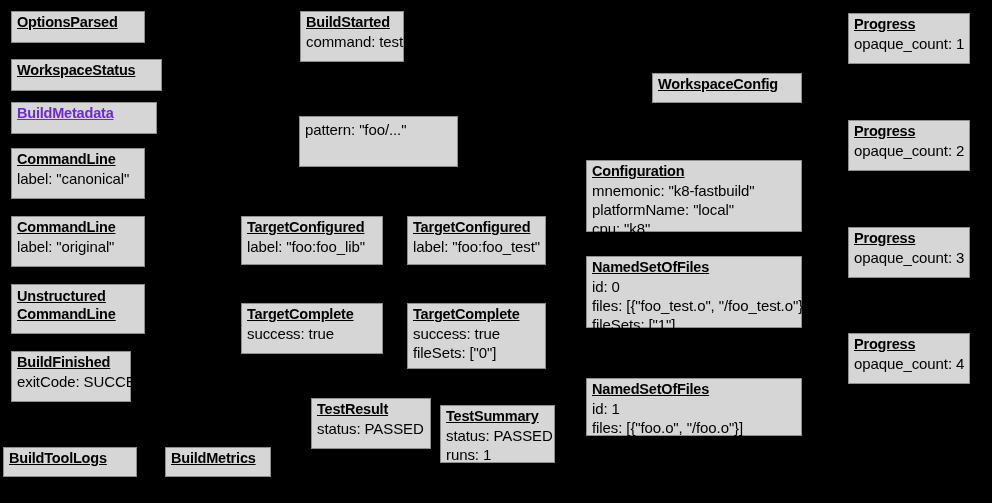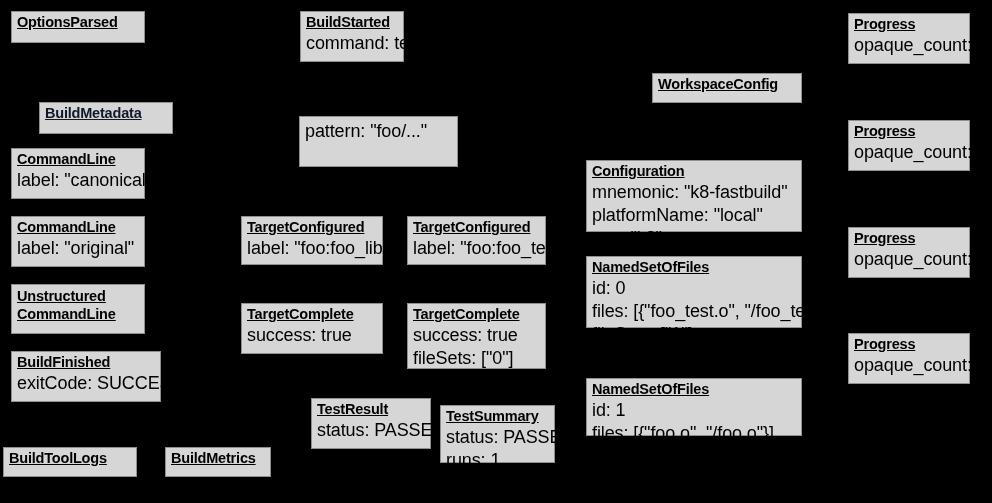--- a/index.html
+++ b/index.html
@@ -35,58 +35,61 @@
     white-space: nowrap;
     letter-spacing: -0.2px;
     margin-bottom: 2px;
   }
   .node-title.two-line {
     white-space: normal;
     line-height: 1.22;
   }
   .node-field {
     display: block;
-    font-size: 18px;
+    font-size: 15px;
     font-weight: normal;
     text-decoration: none;
     white-space: nowrap;
     line-height: 1.28;
     letter-spacing: -0.1px;
   }
   .node-title.two-line .tl {
     display: block;
     text-decoration: underline;
     text-underline-offset: 1px;
   }
 </style>
 </head>
 <body>
 
 <div id="canvas" style="background: rgb(0, 0, 0);">
     <div class="node" style="left: 11px; top: 11px; width: 134px; height: 32px; background: rgb(214, 214, 214); border-color: rgb(143, 143, 143); color: rgb(0, 0, 0);">
       <span class="node-title">OptionsParsed</span>
     </div>
-    <div class="node" style="left: 11px; top: 102px; width: 134px; height: 32px; background: rgb(214, 214, 214); border-color: rgb(143, 143, 143); color: #0f172a; margin-left: 28px;">
+    <div class="node" style="left: 11px; top: 59px; width: 151px; height: 32px; background: rgb(214, 214, 214); border-color: rgb(143, 143, 143); color: rgb(0, 0, 0);">
+      <span class="node-title">WorkspaceStatus</span>
+    </div>
+    <div class="node" style="left: 11px; top: 102px; width: 146px; height: 32px; background: rgb(214, 214, 214); border-color: rgb(143, 143, 143); color: #6d28d9;">
       <span class="node-title">BuildMetadata</span>
     </div>
     <div class="node" style="left: 11px; top: 148px; width: 134px; height: 51px; background: rgb(214, 214, 214); border-color: rgb(143, 143, 143); color: rgb(0, 0, 0);">
       <span class="node-title">CommandLine</span>
       <span class="node-field">label: "canonical"</span>
     </div>
     <div class="node" style="left: 11px; top: 216px; width: 134px; height: 51px; background: rgb(214, 214, 214); border-color: rgb(143, 143, 143); color: rgb(0, 0, 0);">
       <span class="node-title">CommandLine</span>
       <span class="node-field">label: "original"</span>
     </div>
     <div class="node" style="left: 11px; top: 284px; width: 134px; height: 50px; background: rgb(214, 214, 214); border-color: rgb(143, 143, 143); color: rgb(0, 0, 0);">
       <span class="node-title two-line">
         <span class="tl">Unstructured</span>
         <span class="tl">CommandLine</span>
       </span>
     </div>
-    <div class="node" style="left: 11px; top: 351px; width: 150px; height: 51px; background: rgb(214, 214, 214); border-color: rgb(143, 143, 143); color: rgb(0, 0, 0);">
+    <div class="node" style="left: 11px; top: 351px; width: 120px; height: 51px; background: rgb(214, 214, 214); border-color: rgb(143, 143, 143); color: rgb(0, 0, 0);">
       <span class="node-title">BuildFinished</span>
       <span class="node-field">exitCode: SUCCESS</span>
     </div>
     <div class="node" style="left: 3px; top: 447px; width: 134px; height: 30px; background: rgb(214, 214, 214); border-color: rgb(143, 143, 143); color: rgb(0, 0, 0);">
       <span class="node-title">BuildToolLogs</span>
     </div>
     <div class="node" style="left: 165px; top: 447px; width: 106px; height: 30px; background: rgb(214, 214, 214); border-color: rgb(143, 143, 143); color: rgb(0, 0, 0);">
       <span class="node-title">BuildMetrics</span>
     </div>
     <div class="node" style="left: 300px; top: 11px; width: 104px; height: 51px; background: rgb(214, 214, 214); border-color: rgb(143, 143, 143); color: rgb(0, 0, 0);">

